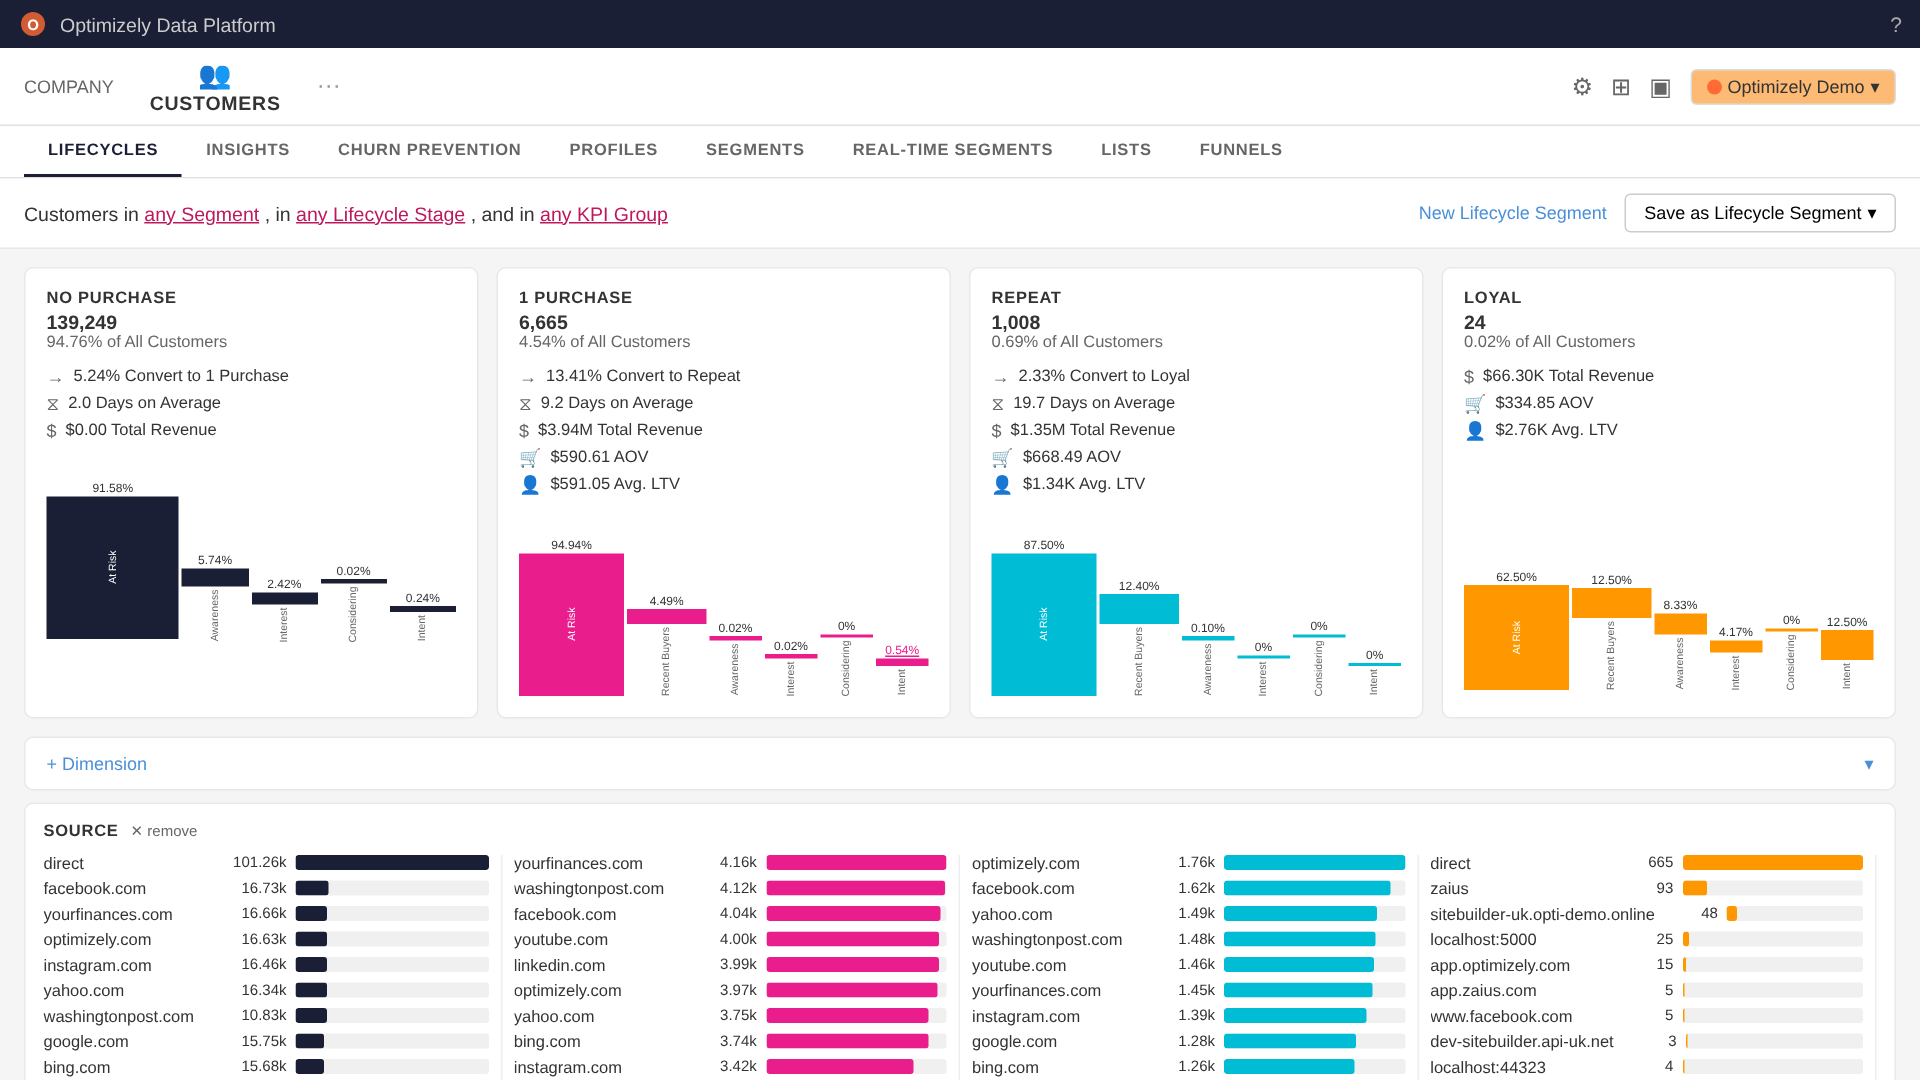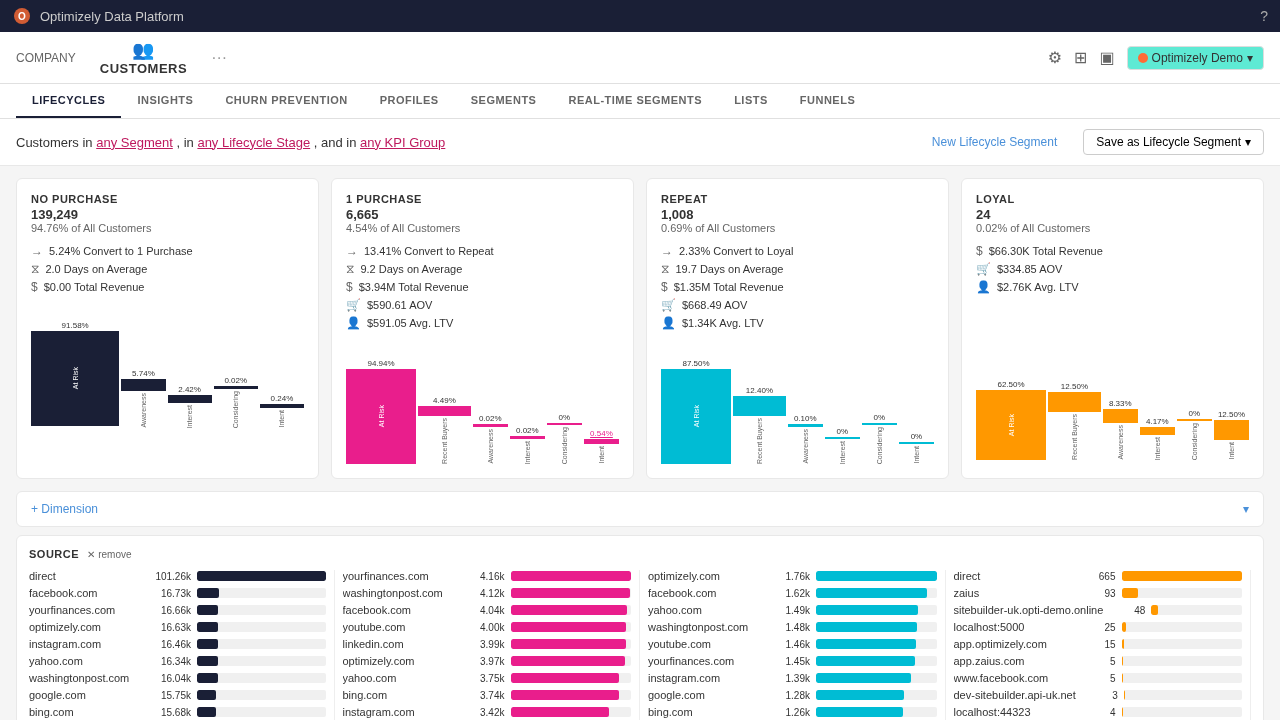--- a/index.html
+++ b/index.html
@@ -29,21 +29,21 @@
       gap: 24px;
     }
     .nav-company { font-size: 12px; color: #666; cursor: pointer; }
     .nav-customers { display: flex; flex-direction: column; align-items: center; }
     .nav-customers-icon { font-size: 18px; }
     .nav-customers-label { font-size: 13px; font-weight: 600; color: #333; letter-spacing: 0.5px; }
     .nav-dots { color: #999; font-size: 16px; }
     .nav-right { margin-left: auto; display: flex; align-items: center; gap: 12px; }
     .nav-icon { color: #666; font-size: 16px; cursor: pointer; }
     .nav-demo-btn {
-      background: #5eead4;
+      background: #fdba74;
       border: 1px solid #ddd;
       border-radius: 4px;
       padding: 4px 10px;
       font-size: 12px;
       cursor: pointer;
       display: flex;
       align-items: center;
       gap: 4px;
     }
     .demo-dot { width: 10px; height: 10px; background: #ff6b35; border-radius: 50%; }
@@ -73,21 +73,21 @@
     .filter-bar {
       background: white;
       padding: 10px 16px;
       display: flex;
       align-items: center;
       justify-content: space-between;
       border-bottom: 1px solid #e8e8e8;
     }
     .filter-text { font-size: 13px; color: #333; }
     .filter-link { color: #be185d; text-decoration: underline; cursor: pointer; }
-    .filter-actions { display: flex; align-items: center; gap: 26px; }
+    .filter-actions { display: flex; align-items: center; gap: 12px; }
     .new-segment-link { color: #4a90d9; font-size: 12px; cursor: pointer; text-decoration: none; }
     .save-segment-btn {
       background: white;
       border: 1px solid #ccc;
       border-radius: 4px;
       padding: 5px 12px;
       font-size: 12px;
       cursor: pointer;
       display: flex;
       align-items: center;
@@ -117,21 +117,21 @@
     .metric-icon { font-size: 12px; color: #666; }
 
     
     .source-section { background: white; border-radius: 6px; border: 1px solid #e8e8e8; padding: 12px; }
     .source-header { display: flex; align-items: center; gap: 8px; margin-bottom: 10px; }
     .source-title { font-size: 11px; font-weight: 700; letter-spacing: 0.5px; text-transform: uppercase; }
     .source-remove { font-size: 10px; color: #666; cursor: pointer; }
     .source-cols { display: grid; grid-template-columns: 1fr 1fr 1fr 1fr; gap: 0; }
     .source-col { padding: 0 8px; border-right: 1px solid #eee; }
     .source-col:first-child { padding-left: 0; }
-    .source-row { display: flex; align-items: center; gap: 6px; margin-bottom: 5px; font-size: 11px; }
+    .source-row { display: flex; gap: 6px; margin-bottom: 5px; font-size: 11px; }
     .source-name { min-width: 120px; color: #333; white-space: nowrap; overflow: hidden; text-overflow: ellipsis; }
     .source-val { min-width: 36px; color: #333; text-align: right; font-size: 10px; }
     .source-bar-wrap { flex: 1; height: 10px; background: #f0f0f0; border-radius: 2px; overflow: hidden; }
     .source-bar { height: 100%; border-radius: 2px; }
 
     
     .dimension-bar {
       background: white;
       border: 1px solid #e8e8e8;
       border-radius: 6px;
@@ -432,21 +432,21 @@
     </div>
           <div class="source-row">
       <span class="source-name">yahoo.com</span>
       <span class="source-val">16.34k</span>
       <div class="source-bar-wrap">
         <div class="source-bar" style="width:16%;background:#1a1f36;"></div>
       </div>
     </div>
           <div class="source-row">
       <span class="source-name">washingtonpost.com</span>
-      <span class="source-val">16.04k</span>
+      <span class="source-val">10.83k</span>
       <div class="source-bar-wrap">
         <div class="source-bar" style="width:16%;background:#1a1f36;"></div>
       </div>
     </div>
           <div class="source-row">
       <span class="source-name">google.com</span>
       <span class="source-val">15.75k</span>
       <div class="source-bar-wrap">
         <div class="source-bar" style="width:15%;background:#1a1f36;"></div>
       </div>

